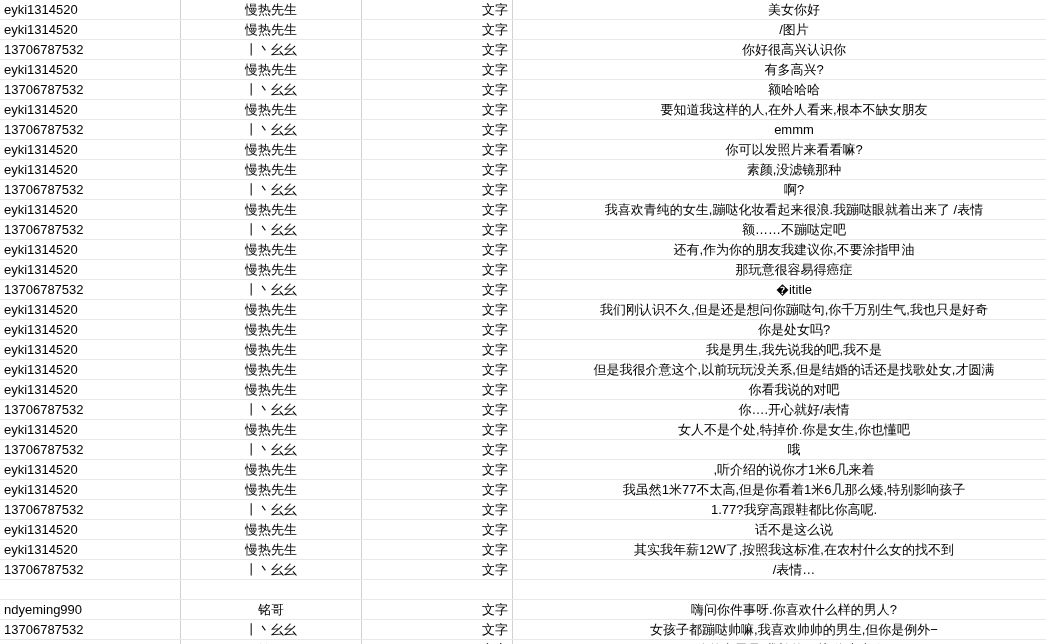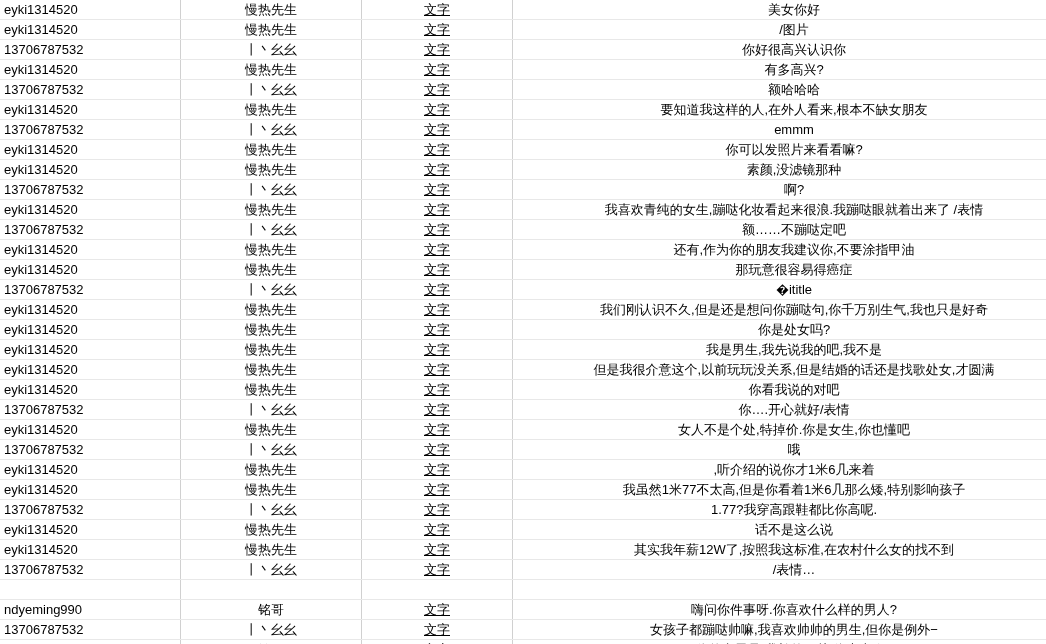--- a/index.html
+++ b/index.html
@@ -26,21 +26,21 @@
     padding: 0 4px;
     overflow: hidden;
     white-space: nowrap;
     border-right: 1px solid #d0d0d0;
     border-bottom: 1px solid #e8e8e8;
     vertical-align: middle;
     font-size: 13px;
   }
   .col-a { width: 172px; }
   .col-b { width: 172px; text-align: center; }
-  .col-c { width: 142px; text-align: center; padding-left: 6px; text-decoration: underline; }
+  .col-c { width: 142px; text-align: right; padding-left: 6px; }
   .col-d { width: 554px; text-align: center; border-right: none; }
   tr.spacer td {
     height: 19px;
     border-bottom: 1px solid #e8e8e8;
   }
   .clip-bottom {
     position: relative;
   }
 </style>
 </head>

